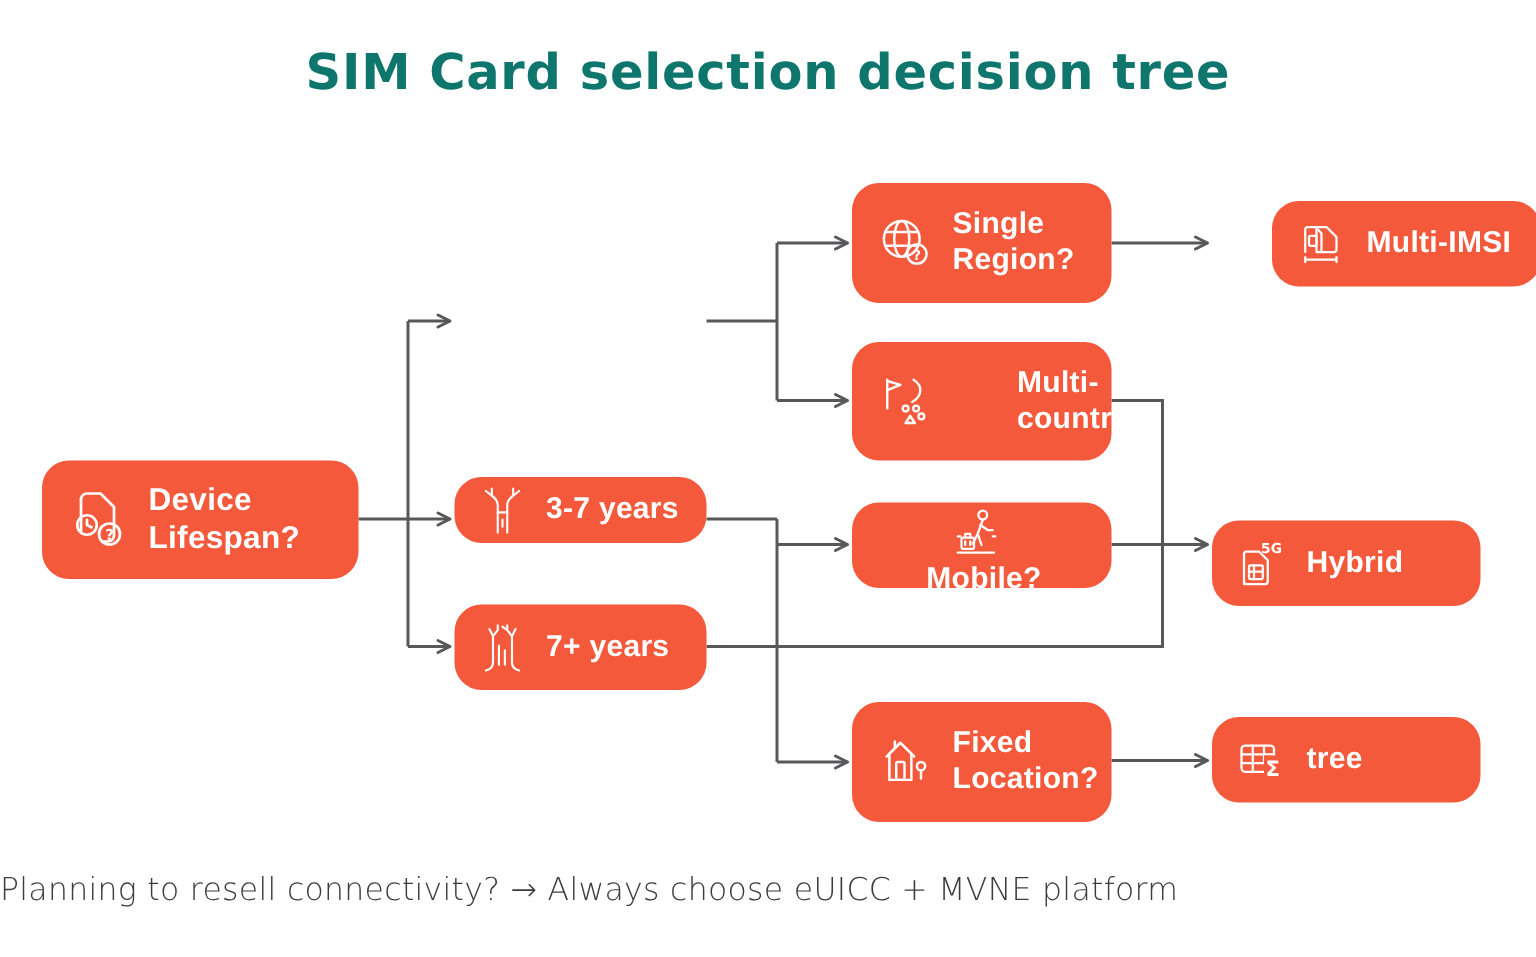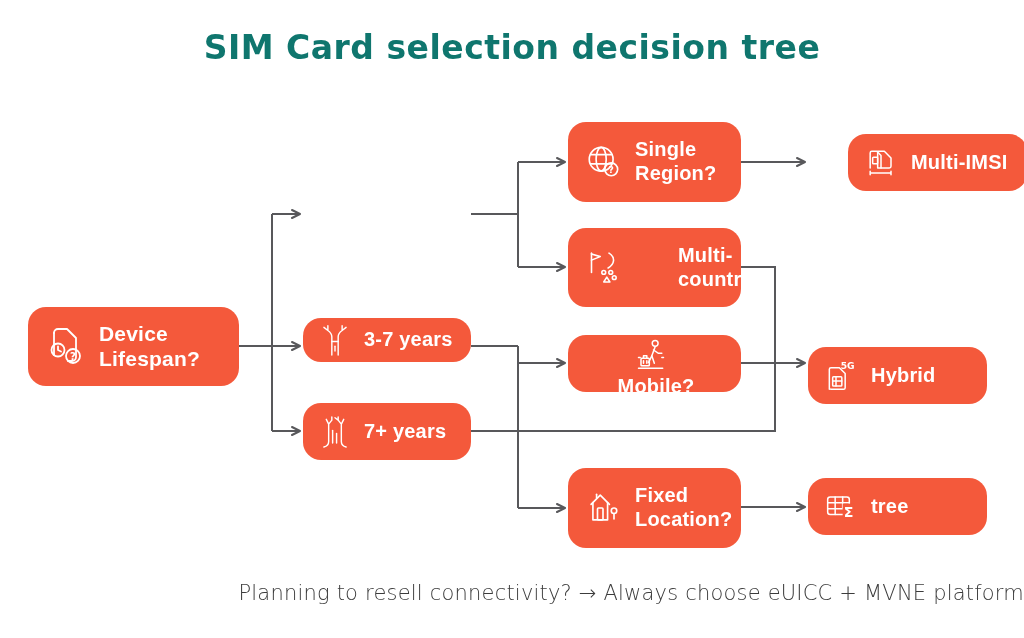--- a/index.html
+++ b/index.html
@@ -6,21 +6,21 @@
   .canvas{
     position:relative;width:1024px;height:638px;background:#ffffff;overflow:hidden;
     font-family:"Liberation Sans", sans-serif;
   }
   .title{
     position:absolute;left:0;top:28px;width:1024px;text-align:center;
     font-family:"DejaVu Sans", sans-serif;
     font-size:33px;font-weight:bold;color:#0f766e;letter-spacing:0.5px;margin:0;
   }
   .caption{
-    position:absolute;left:0;top:581px;width:1024px;text-align:right;
+    position:absolute;left:0;top:581px;width:1024px;text-align:left;
     font-family:"DejaVu Sans", sans-serif;
     font-size:21px;font-weight:300;color:#3c3c3c;letter-spacing:0.2px;
   }
   .edges{position:absolute;left:0;top:0;width:1024px;height:638px;pointer-events:none;}
   .node{
     position:absolute;background:#F4593B;border-radius:18px;color:#ffffff;
     display:flex;align-items:center;padding:0 10px 0 13px;box-sizing:border-box;
   }
   .node .icon{flex:0 0 auto;display:flex;align-items:center;justify-content:center;margin-right:10px;}
   .node .label{

